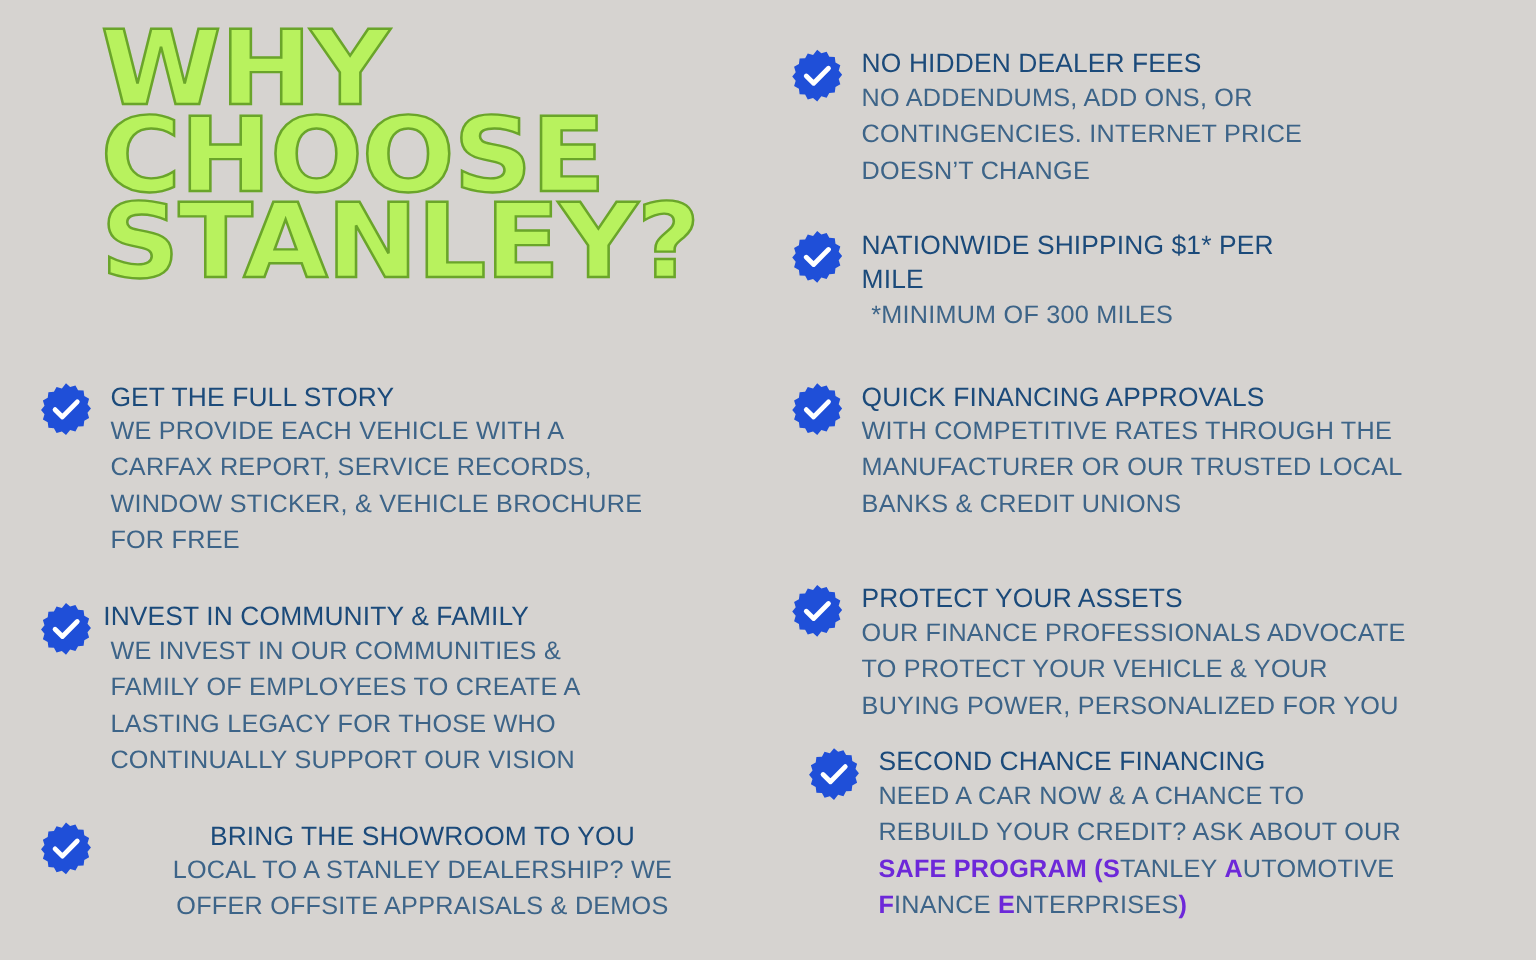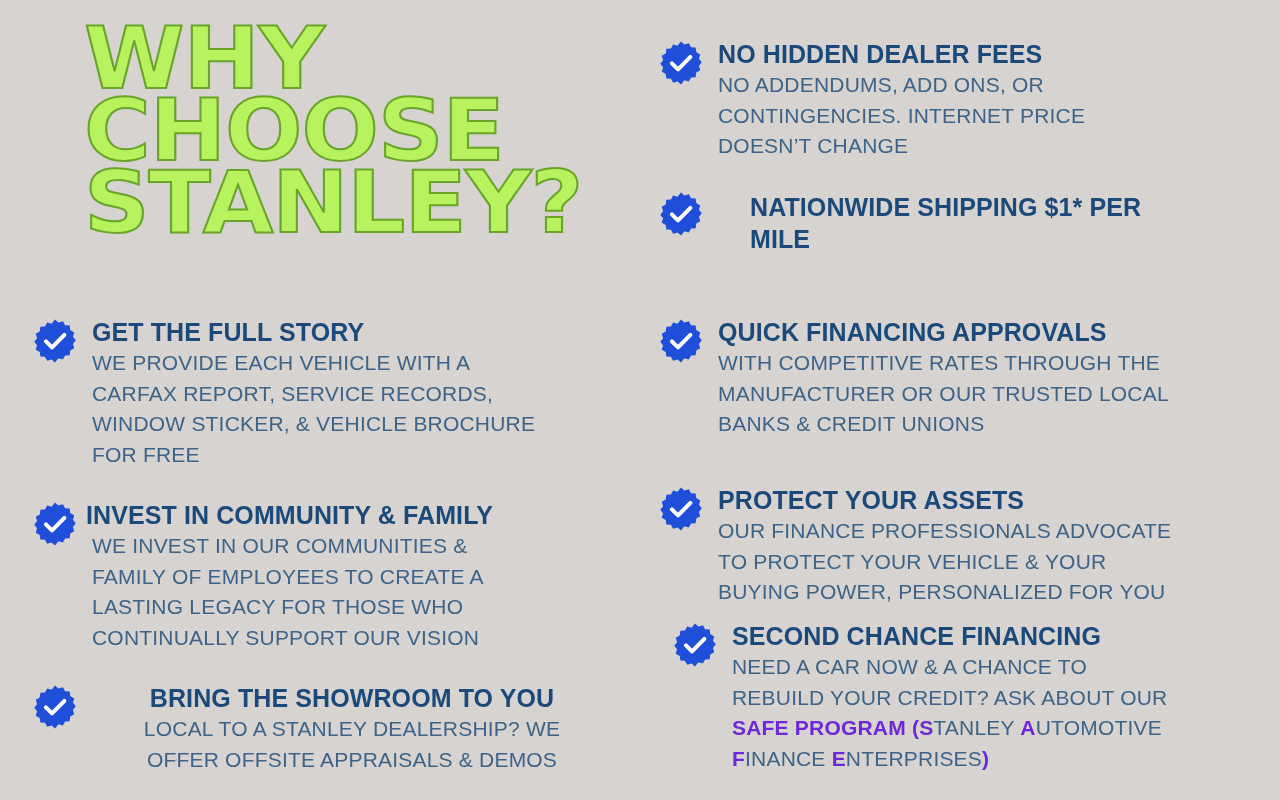--- a/index.html
+++ b/index.html
@@ -67,22 +67,22 @@
     height: 46px;
   }
   .badge svg { display: block; width: 46px; height: 46px; }
 
   .item-body {
     margin-left: 60px;
   }
 
   .item-title {
     font-family: "Liberation Sans", sans-serif;
-    font-weight: 700;
-    font-size: 25px;
+    font-weight: 400;
+    font-size: 22px;
     line-height: 1.17;
     letter-spacing: 0.1px;
     color: #1b4a7a;
     text-transform: uppercase;
     margin: 0 0 1px 0;
     white-space: pre-line;
   }
 
   .item-text {
     font-family: "Liberation Sans", sans-serif;
@@ -179,22 +179,23 @@
     </div>
 
     <div class="item" style="top:191px;left:0;width:592px;">
       <span class="badge">
         <svg viewBox="0 0 48 48" xmlns="http://www.w3.org/2000/svg">
           <path fill="#1f4fd8" d="M24 1.5l3.6 3.1 4.6-1.3 2.3 4.2 4.8 0.3 0.6 4.8 4.2 2.4-1.4 4.6 3 3.7-3 3.7 1.4 4.6-4.2 2.4-0.6 4.8-4.8 0.3-2.3 4.2-4.6-1.3L24 46.5l-3.6-3.1-4.6 1.3-2.3-4.2-4.8-0.3-0.6-4.8-4.2-2.4 1.4-4.6-3-3.7 3-3.7-1.4-4.6 4.2-2.4 0.6-4.8 4.8-0.3 2.3-4.2 4.6 1.3z"></path>
           <path fill="none" stroke="#ffffff" stroke-width="4.2" stroke-linecap="round" stroke-linejoin="round" d="M14.5 24.4l6.4 6.3L33.8 17.6"></path>
         </svg>
       </span>
       <div class="item-body">
-        <div class="item-title" style="line-height:1.28;margin-left:32px;">NATIONWIDE SHIPPING $1* PER
+        <div class="item-title" style="line-height:1.28;">NATIONWIDE SHIPPING $1* PER
 MILE</div>
+        <div class="item-text indented">*MINIMUM OF 300 MILES</div>
       </div>
     </div>
 
     <div class="item" style="top:318px;left:0;width:592px;">
       <span class="badge">
         <svg viewBox="0 0 48 48" xmlns="http://www.w3.org/2000/svg">
           <path fill="#1f4fd8" d="M24 1.5l3.6 3.1 4.6-1.3 2.3 4.2 4.8 0.3 0.6 4.8 4.2 2.4-1.4 4.6 3 3.7-3 3.7 1.4 4.6-4.2 2.4-0.6 4.8-4.8 0.3-2.3 4.2-4.6-1.3L24 46.5l-3.6-3.1-4.6 1.3-2.3-4.2-4.8-0.3-0.6-4.8-4.2-2.4 1.4-4.6-3-3.7 3-3.7-1.4-4.6 4.2-2.4 0.6-4.8 4.8-0.3 2.3-4.2 4.6 1.3z"></path>
           <path fill="none" stroke="#ffffff" stroke-width="4.2" stroke-linecap="round" stroke-linejoin="round" d="M14.5 24.4l6.4 6.3L33.8 17.6"></path>
         </svg>
       </span>

